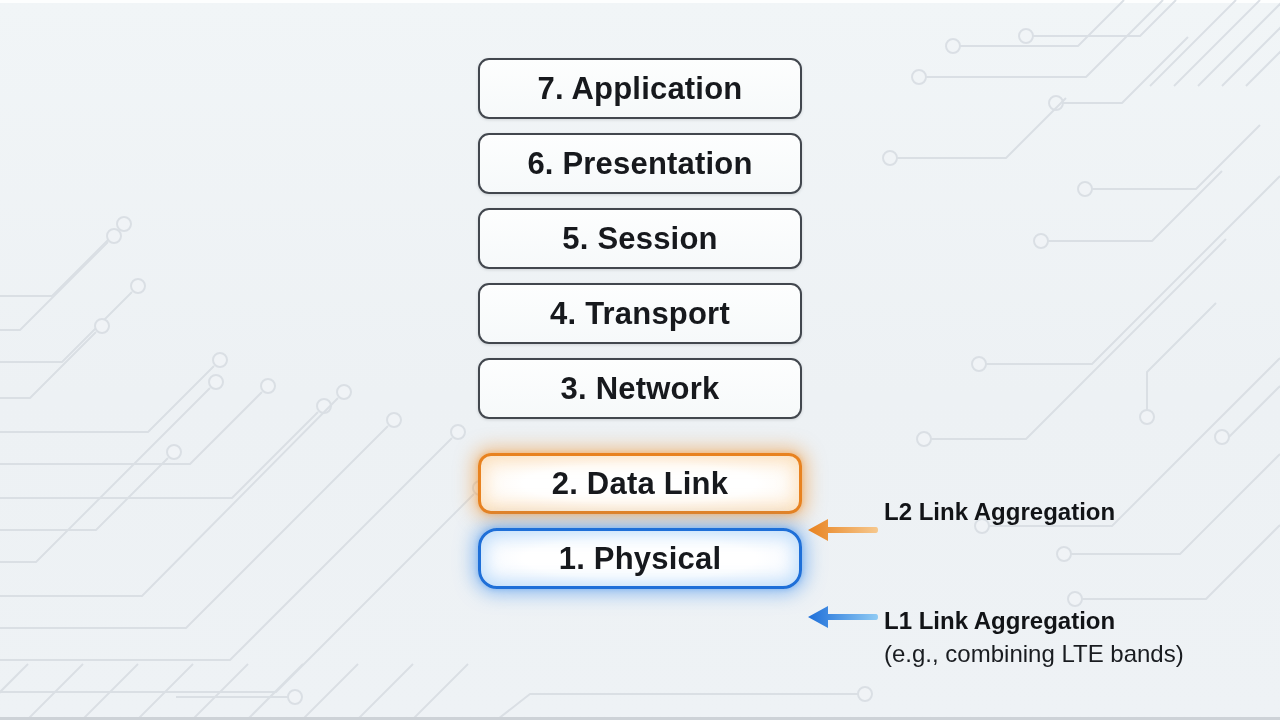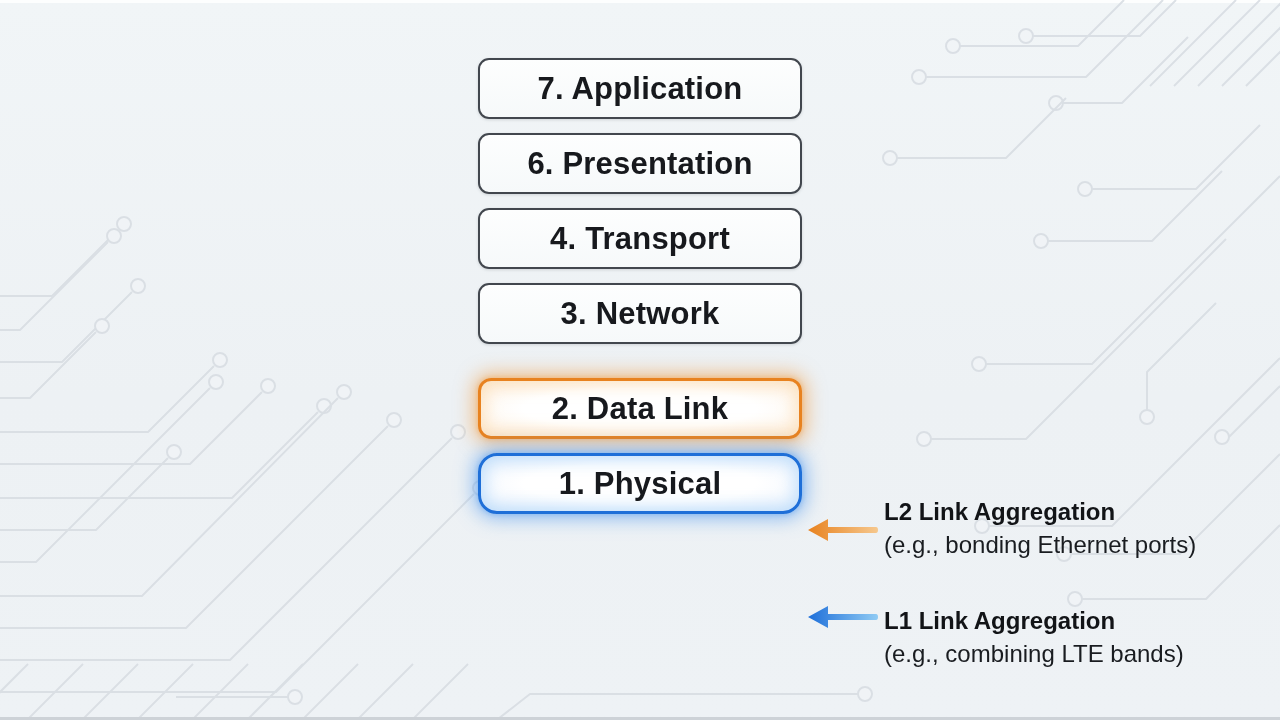--- a/index.html
+++ b/index.html
@@ -146,20 +146,23 @@
   </svg>
 
   <div class="stack">
     <div class="layer">
       <span>7. Application</span>
     </div>
     <div class="layer">
       <span>6. Presentation</span>
     </div>
     <div class="layer">
+      <span>5. Session</span>
+    </div>
+    <div class="layer">
       <span>4. Transport</span>
     </div>
     <div class="layer">
       <span>3. Network</span>
     </div>
     <div class="layer hl-orange">
       <span>2. Data Link</span>
     </div>
     <div class="layer hl-blue">
       <span>1. Physical</span>
@@ -170,21 +173,20 @@
     <defs>
       <linearGradient id="gradOrange" x1="0" y1="0" x2="1" y2="0">
         <stop offset="0" stop-color="#e8821f"></stop>
         <stop offset="1" stop-color="#f6c88e"></stop>
       </linearGradient>
     </defs>
     <path d="M0,13 L20,2 L20,10 L68,10 Q70,10 70,13 Q70,16 68,16 L20,16 L20,24 Z" fill="url(#gradOrange)"></path>
   </svg>
   <div class="note note-l2">
     <div class="note-title">L2 Link Aggregation</div>
-    <div class="note-sub">(e.g., bonding Ethernet ports)</div>
   </div>
 
   <svg class="arrow arrow-l1" viewBox="0 0 70 26">
     <defs>
       <linearGradient id="gradBlue" x1="0" y1="0" x2="1" y2="0">
         <stop offset="0" stop-color="#1e6fd9"></stop>
         <stop offset="1" stop-color="#90cbf4"></stop>
       </linearGradient>
     </defs>
     <path d="M0,13 L20,2 L20,10 L68,10 Q70,10 70,13 Q70,16 68,16 L20,16 L20,24 Z" fill="url(#gradBlue)"></path>

